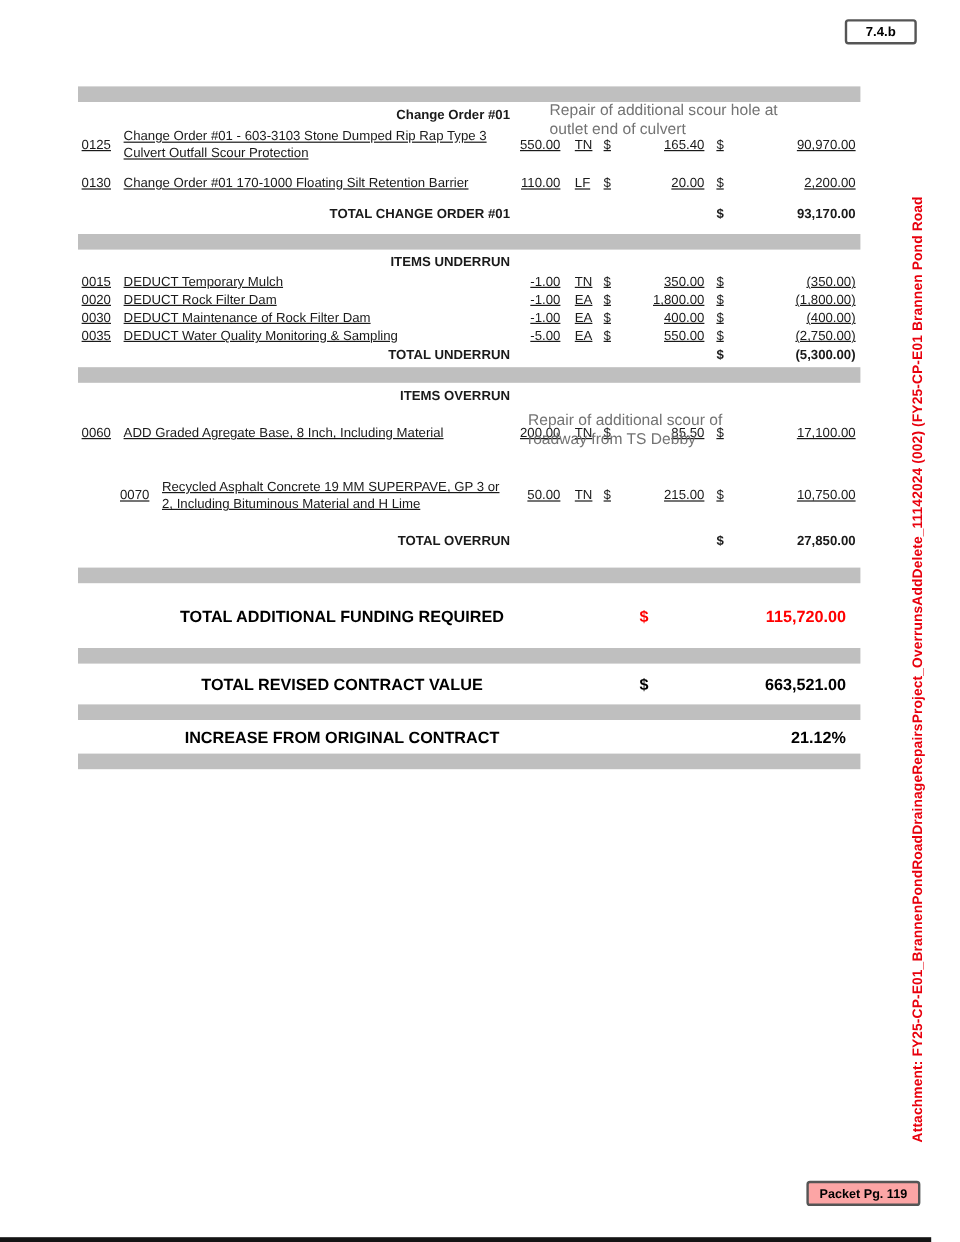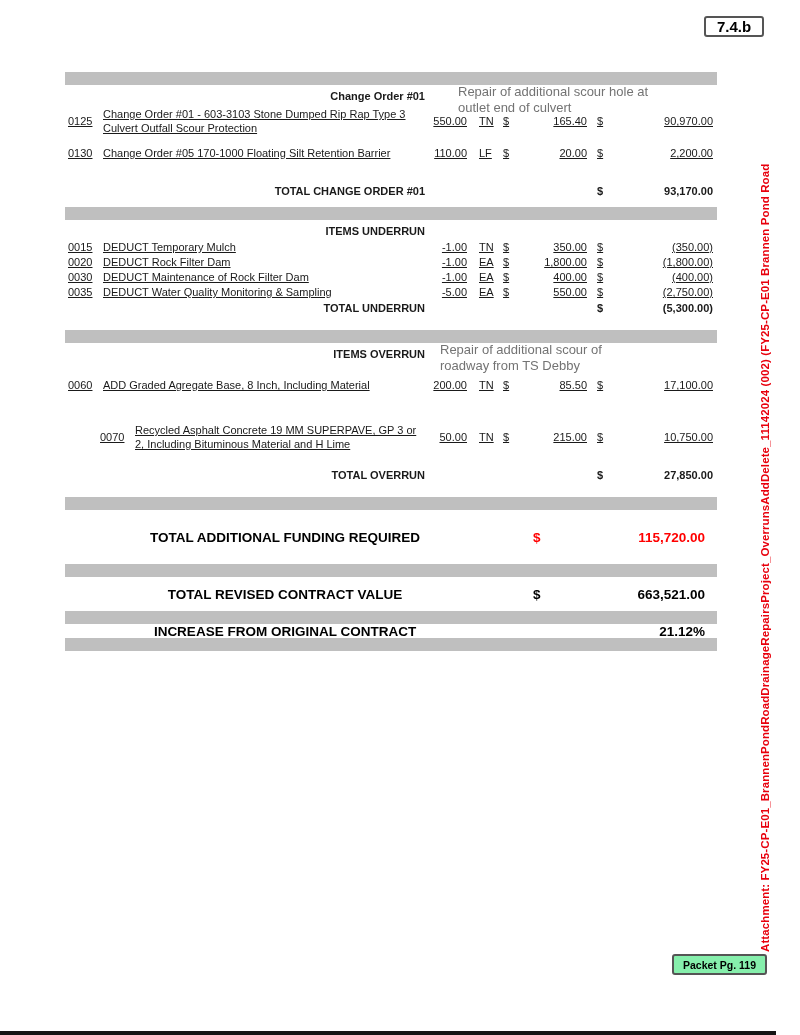--- a/index.html
+++ b/index.html
@@ -8,25 +8,25 @@
     position:relative; width:800px; height:1035px; background:#fff;
     font-family:"Liberation Sans","DejaVu Sans",sans-serif; color:#1a1a1a;
     overflow:hidden;
   }
 
   
   .tag-box {
     position:absolute; left:704px; top:16px; min-width:60px; height:21px;
     border:2px solid #555; border-radius:3px; background:#fff;
     display:flex; align-items:center; justify-content:center;
-    font-size:15px; font-weight:bold; color:#000;
+    font-size:11px; font-weight:bold; color:#000;
   }
   .packet-box {
-    position:absolute; left:672px; top:954px; height:21px; padding:0 9px;
-    border:2px solid #555; border-radius:3px; background:#86efac;
+    position:absolute; left:672px; top:984px; height:21px; padding:0 9px;
+    border:2px solid #555; border-radius:3px; background:#fca5a5;
     display:flex; align-items:center; font-size:10.5px; font-weight:bold; color:#000;
   }
 
   
   .sidebar-text {
     position:absolute; left:759px; top:952px; width:868px;
     transform:rotate(-90deg); transform-origin:0 0;
     font-size:11.5px; font-weight:bold; color:#e8000d; white-space:nowrap;
     letter-spacing:0.1px;
   }
@@ -51,38 +51,38 @@
   .c-item { padding-left:3px; }
   .c-desc { padding-left:2px; padding-right:4px; }
   .c-qty  { text-align:right; padding-right:6px; }
   .c-unit { padding-left:6px; }
   .c-cur  { padding-left:4px; }
   .c-price{ text-align:right; padding-right:4px; }
   .c-cur2 { padding-left:6px; }
   .c-amt  { text-align:right; padding-right:4px; }
   .total-row { height:16px; font-weight:bold; }
   .t-label { grid-column:2; text-align:right; }
-  .mt6 { margin-top:14px; } .mt8 { margin-top:8px; }
+  .mt6 { margin-top:2px; } .mt8 { margin-top:8px; }
   .mt12 { margin-top:12px;margin-left:32px; } .mt14 { margin-top:14px; }
 
   
   .annotation { position:absolute; color:#737373; font-size:13px; line-height:15.5px; }
   .ann1 { left:393px; top:12px;  width:224px; }
   .ann2 { left:375px; top:270px; width:200px; }
 
   
   .sum-row {
     display:grid; grid-template-columns:440px 56px 1fr;
     align-items:center; font-weight:bold; font-size:13.5px; color:#000;
   }
   .s-label { text-align:center; }
   .s-cur { padding-left:28px; }
   .s-amt { text-align:right; padding-right:12px; }
   .red { color:#ff0000; }
-  .sh38 { height:54px; } .sh34 { height:34px; } .sh30 { height:14px; }
+  .sh38 { height:54px; } .sh34 { height:34px; } .sh30 { height:28px; }
 </style>
 </head>
 <body>
 
 <div class="page">
 
   <div class="tag-box">7.4.b</div>
 
   <div class="sidebar-text">Attachment: FY25-CP-E01_BrannenPondRoadDrainageRepairsProject_OverrunsAddDelete_11142024 (002)  (FY25-CP-E01 Brannen Pond Road</div>
 
@@ -104,21 +104,21 @@
       <div class="c-qty">550.00</div>
       <div class="c-unit">TN</div>
       <div class="c-cur">$</div>
       <div class="c-price">165.40</div>
       <div class="c-cur2">$</div>
       <div class="c-amt">90,970.00</div>
     </div>
 
     <div class="grid trow h32">
       <div class="c-item">0130</div>
-      <div class="c-desc">Change Order #05 170-1000 Floating Silt Retention Barrier</div>
+      <div class="c-desc">Change Order #01 170-1000 Floating Silt Retention Barrier</div>
       <div class="c-qty">110.00</div>
       <div class="c-unit">LF</div>
       <div class="c-cur">$</div>
       <div class="c-price">20.00</div>
       <div class="c-cur2">$</div>
       <div class="c-amt">2,200.00</div>
     </div>
 
     <div class="grid total-row mt6">
       <div></div>

